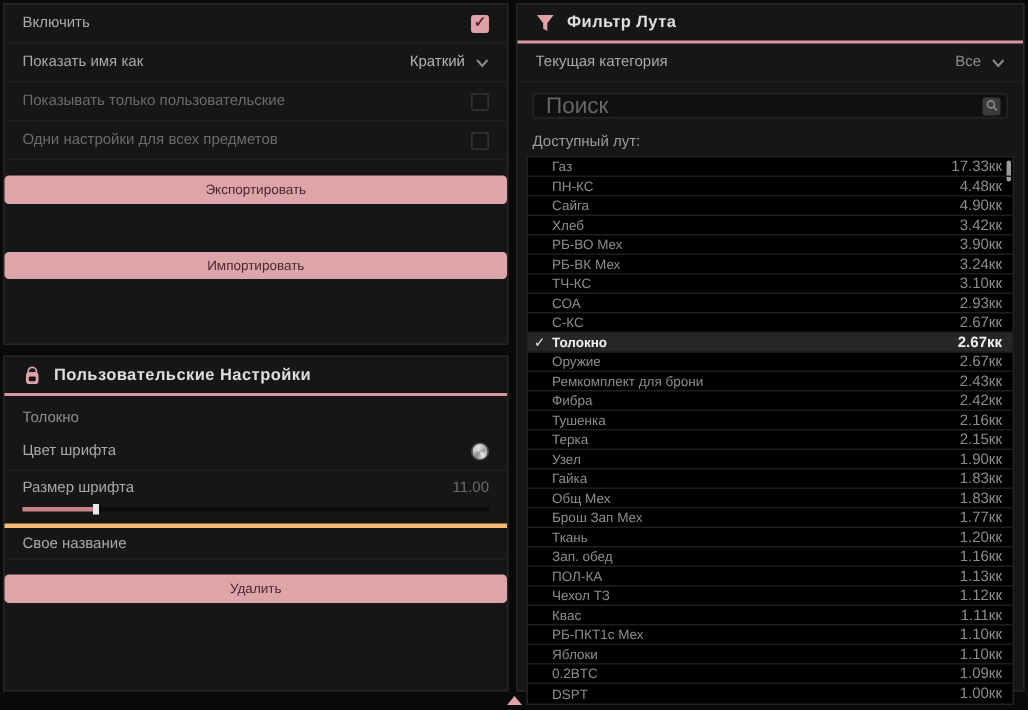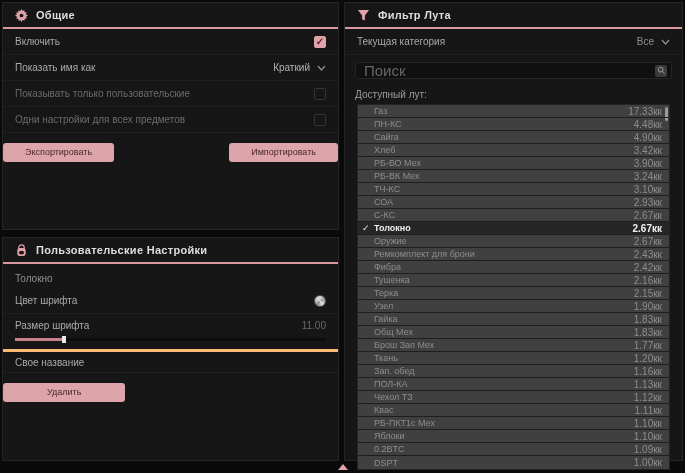--- a/index.html
+++ b/index.html
@@ -23,21 +23,21 @@
 
   .cb { width:12px; height:12px; border:1px solid #343434; border-radius:2px;
     background:transparent; display:flex; align-items:center; justify-content:center; }
   .cb.on { background:#dfa2a9; border-color:#dfa2a9; color:#56262d;
     font-size:10px; font-weight:bold; line-height:1; }
 
   .dd { display:flex; align-items:center; gap:7px;justify-content:space-between; }
   .dd .ddval { font-size:10px; color:#b3b3b3; }
   .chev { width:9px; height:6px; display:inline-flex; }
 
-  .btnrow { display:flex; justify-content:space-between; gap:32px; padding:10px 0 6px; }
+  .btnrow { display:flex; justify-content:flex-start; gap:32px; padding:10px 0 6px;flex-direction:column; }
   .pinkbtn { background:#dda4aa; color:#49292e; border:none; border-radius:3px;
     font-size:9px; font-family:inherit; padding:3px 22px; line-height:1.4; }
   .pinkbtn.wide { padding:3px 44px; }
 
   .sublbl { font-size:10px; color:#8f8f8f; padding:9px 12px 4px; }
 
   .colorwheel { width:12px; height:12px; border-radius:50%;
     background:conic-gradient(#d9d9d9,#9f9f9f,#e6e6e6,#8c8c8c,#cfcfcf,#d9d9d9);
     border:1px solid #555; }
 
@@ -47,50 +47,41 @@
 
   .searchwrap { margin:7px 10px; height:17px; background:#101010; border:1px solid #242424;
     border-radius:2px; display:flex; align-items:center; padding:0 4px 0 8px; }
   .searchwrap input { flex:1; background:transparent; border:none; outline:none;
     color:#c9c9c9; font-size:15px; font-family:inherit; }
   .searchwrap input::placeholder { color:#666; }
   .searchicon { width:12px; height:12px; background:#3c3a3a; border-radius:2px;
     display:flex; align-items:center; justify-content:center; }
 
   .lootlabel { font-size:10px; color:#9c9c9c; padding:3px 10px 4px; }
-  .lootlist { position:relative; margin:0 12px 8px; border:1px solid #232323; background:#404040; }
+  .lootlist { position:relative; margin:0 6px 8px; border:1px solid #232323; background:#000000; }
   .lrow { position:relative; display:flex; align-items:center; justify-content:space-between;
     height:13px; padding:0 7px 0 16px; border-bottom:1px solid #1e1e1e; }
   .lrow:last-child { border-bottom:none;gap:44px; }
   .lname { font-size:9px; color:#8d8d8d; white-space:nowrap; }
   .lval  { font-size:10px; color:#8d8d8d; white-space:nowrap; }
   .lrow.sel { background:#262626; }
   .lrow.sel .lname, .lrow.sel .lval { color:#efefef; font-weight:bold; }
   .lrow.sel::before { content:"✓"; position:absolute; left:4px; top:1px;
     font-size:9px; color:#e6e6e6; }
   .scrollthumb { position:absolute; right:1px; top:2px; width:3px; height:14px;
     background:#9a9a9a; border-radius:2px; }
 
   .uparrow { position:absolute; left:338px; top:464px; width:0; height:0;
     border-left:5px solid transparent; border-right:5px solid transparent;
     border-bottom:6px solid #dfa2a9; }
 </style>
 </head>
 <body>
 
 <div class="panel" id="panel-general">
-  <div class="phead">
-    <span class="picon">
-      <svg viewBox="0 0 16 16" width="13" height="13">
-          <path fill="#dfa2a9" d="M8 0l1.2 2.2 2.4-.8.2 2.5 2.5.2-.8 2.4L16 8l-2.2 1.2.8 2.4-2.5.2-.2 2.5-2.4-.8L8 16l-1.2-2.2-2.4.8-.2-2.5-2.5-.2.8-2.4L0 8l2.2-1.2-.8-2.4 2.5-.2.2-2.5 2.4.8z"></path>
-          <circle cx="8" cy="8" r="2.3" fill="#161616"></circle>
-        </svg>
-    </span>
-    <span class="ptitle">Общие</span>
-  </div>
   <div class="row">
     <span class="lbl">Включить</span>
     <span class="cb on">✓</span>
   </div>
   <div class="row">
     <span class="lbl">Показать имя как</span>
     <span class="dd">
       <span class="ddval">Краткий</span>
       <span class="chev">
         <svg viewBox="0 0 9 6" width="9" height="6">

